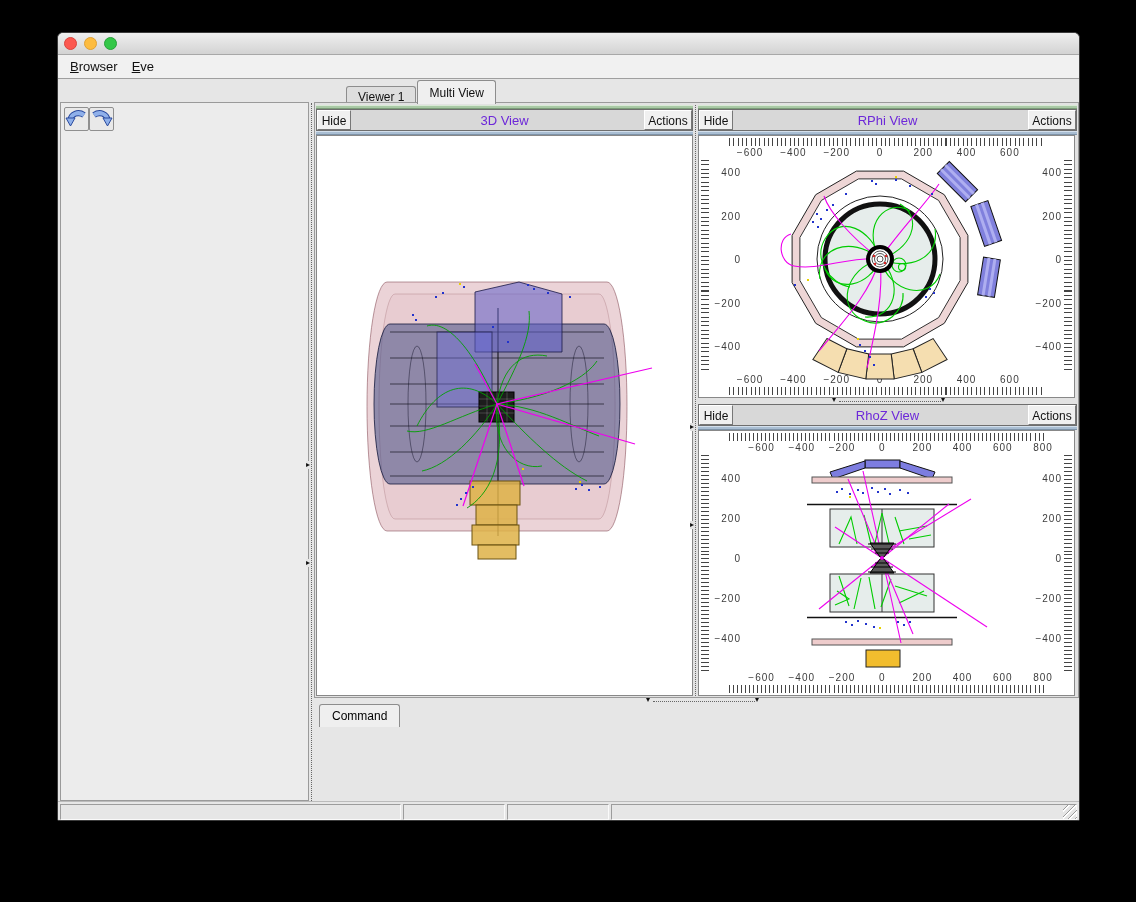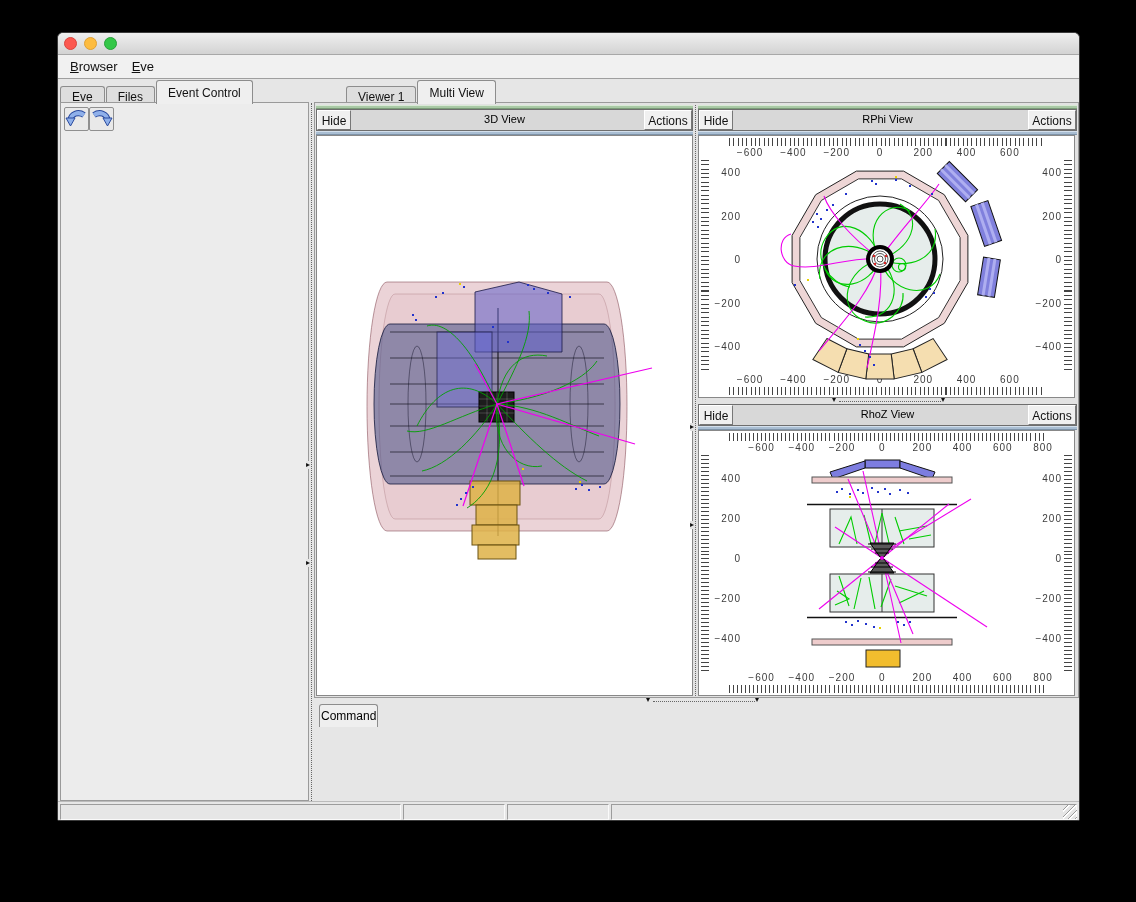--- a/index.html
+++ b/index.html
@@ -41,39 +41,39 @@
   
   .viewer-frame{position:absolute;left:256px;top:69px;width:765px;height:596px;
     background:#e2e2e2;border:1px solid #9a9a9a;}
   .green-strip{position:absolute;left:258px;top:72px;width:761px;height:4px;background:#a9c9a5;
     border-top:1px solid #d9e9d6;border-bottom:1px solid #7c9c79;}
   .blue-strip{position:absolute;height:4px;background:#a9bed3;border-top:1px solid #d3dfeb;border-bottom:1px solid #7e93a8;}
   .view-header{position:absolute;height:22px;background:#d8d8d8;border:1px solid #6e6e6e;}
   .vh-btn{position:absolute;top:0;height:20px;background:#f0f0f0;border:1px solid #777;
     border-top-color:#fff;border-left-color:#fff;font-size:12px;color:#111;text-align:center;
     padding-top:3px;}
-  .vh-title{position:absolute;top:3px;left:0;right:0;text-align:center;font-size:11px;color:#000000;}
+  .vh-title{position:absolute;top:3px;left:0;right:0;text-align:center;font-size:13px;color:#6d28d9;}
   .viewport{position:absolute;background:#fff;border:1px solid #888;}
   
   .axlabel{position:absolute;font-size:10px;color:#3c3c3c;letter-spacing:1px;white-space:nowrap;}
   .ax-x .axlabel{transform:translateX(-50%);}
   .ax-y .axlabel{transform:translateY(-50%);width:34px;text-align:right;}
   .ruler-h{position:absolute;height:8px;
     background-image:repeating-linear-gradient(90deg,#444 0 1px,transparent 1px 43.3px),
       repeating-linear-gradient(90deg,#444 0 1px,transparent 1px 4.33px);
     background-size:100% 100%,100% 55%;}
   .ruler-h.bottom{background-position:0 100%,0 100%;}
   .ruler-v{position:absolute;width:8px;
     background-image:repeating-linear-gradient(180deg,#444 0 1px,transparent 1px 43.5px),
       repeating-linear-gradient(180deg,#444 0 1px,transparent 1px 4.35px);
     background-size:100% 100%,55% 100%;}
   .ruler-v.right{background-position:100% 0,100% 0;}
   
   .cmd-tab{position:absolute;left:261px;top:671px;background:#efefef;border:1px solid #8d8d8d;
-    border-bottom:none;border-radius:3px 3px 0 0;font-size:12px;padding:4px 1px;z-index:2;}
+    border-bottom:none;border-radius:3px 3px 0 0;font-size:12px;padding:4px 12px;z-index:2;}
   .cmd-frame{position:absolute;left:258px;top:692px;width:763px;height:74px;background:#ececec;
     border:1px solid #9a9a9a;}
   .cmd-label{position:absolute;left:10px;top:11px;font-size:13px;color:#111;}
   .combo{position:absolute;left:117px;top:7px;right:10px;height:22px;background:#fff;
     border:1px solid #7d7d7d;border-top-color:#5f5f5f;}
   .combo input{position:absolute;left:1px;top:1px;right:20px;height:18px;border:none;outline:none;
     font-size:12px;width:calc(100% - 22px);}
   .combo-btn{position:absolute;right:0;top:0;width:19px;height:20px;background:#e4e4e4;
     border:1px solid #8a8a8a;border-top-color:#fff;border-left-color:#fff;font-size:7px;color:#111;
     text-align:center;line-height:19px;}
@@ -93,21 +93,20 @@
 <div class="window">
 
   <div class="titlebar">
     <div class="traffic t-close"></div>
     <div class="traffic t-min"></div>
     <div class="traffic t-zoom"></div>
   </div>
 
   <div class="menubar" id="menu-bar"><div class="menu-item">Browser</div><div class="menu-item">Eve</div></div>
 
-  <div class="tabstrip" style="left:2px;top:46px;width:250px;" id="left-tabs"><div class="tab">Eve</div><div class="tab">Files</div><div class="tab active">Event Control</div></div>
 
   <div class="tabstrip" style="left:260px;top:46px;width:400px;padding-left:28px;" id="viewer-tabs"><div class="tab">Viewer 1</div><div class="tab active">Multi View</div></div>
 
   <div class="left-panel">
     <div class="nav-btn" style="left:3px;">
       <svg width="23" height="22" viewBox="0 0 23 22">
         <path d="M19,7 C13,3 6,6 5.5,12" fill="none" stroke="#2a4a9e" stroke-width="6"></path>
         <path d="M19,7 C13,3 6,6 5.5,12" fill="none" stroke="#8fb0ea" stroke-width="4"></path>
         <polygon points="1,10 10,10 5.5,18" fill="#8fb0ea" stroke="#2a4a9e" stroke-width="1"></polygon>
       </svg>

